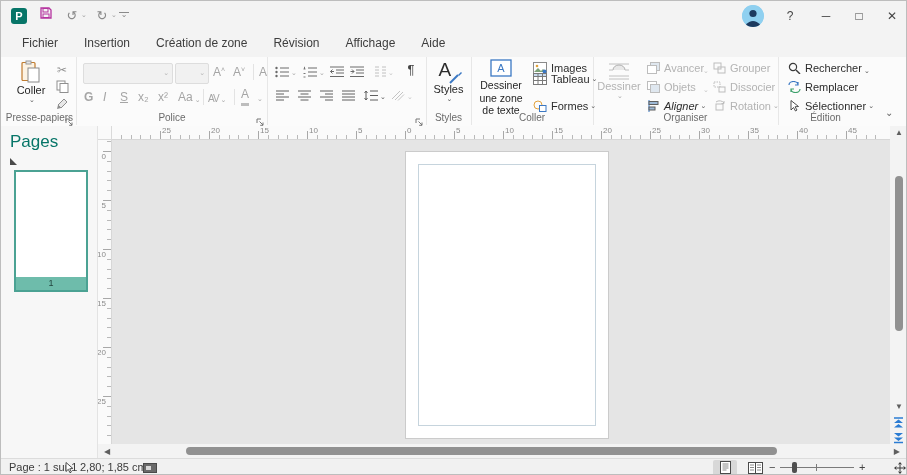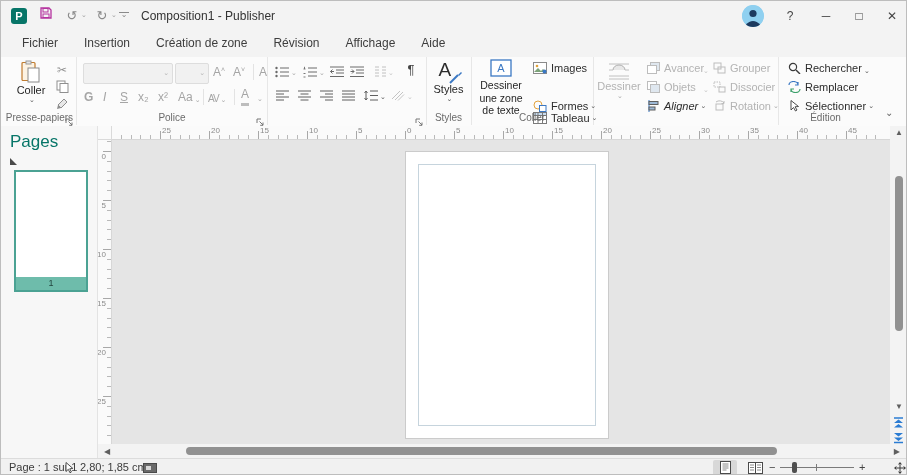--- a/index.html
+++ b/index.html
@@ -82,21 +82,20 @@
           <path d="M2 2 h8 l2 2 v8 h-10 z" fill="none" stroke="#b5339f" stroke-width="1.3"></path>
           <rect x="4" y="2.5" width="5" height="3.5" fill="none" stroke="#b5339f"></rect>
           <rect x="4" y="8" width="6" height="3.5" fill="none" stroke="#b5339f"></rect>
         </svg>
     </div>
     <div class="qatbtn" style="left:60px;">↺</div>
     <span class="qat-dd" style="left:80px;">⌄</span>
     <div class="qatbtn" style="left:90px;">↻</div>
     <span class="qat-dd" style="left:110px;">⌄</span>
     <div class="qatbtn" style="left:118px;border-top:1px solid #8a8a8a;height:8px;line-height:4px;top:11px;width:10px;font-size:8px;">⌄</div>
-    <div class="title-text">Composition1 - Publisher</div>
     <div class="avatar">
       <svg width="22" height="22" viewBox="0 0 22 22">
           <circle cx="11" cy="11" r="11" fill="#8fd0f0"></circle>
           <circle cx="11" cy="8.5" r="3.6" fill="#1d3a5f"></circle>
           <path d="M3.5 20 q7.5 -8 15 0 v3 h-15 z" fill="#1d3a5f"></path>
         </svg>
     </div>
     <div class="winbtn" style="left:772px;">?</div>
     <div class="winbtn" style="left:808px;">─</div>
     <div class="winbtn" style="left:841px;">□</div>
@@ -291,21 +290,21 @@
       </div>
       <div class="rowbtn" style="left:62px;top:5px;">
         <svg width="14" height="12" viewBox="0 0 14 12">
             <rect x="0.5" y="0.5" width="13" height="11" fill="#fff" stroke="#8a8a8a"></rect>
             <circle cx="4" cy="4" r="1.3" fill="#e0a23a"></circle>
             <path d="M1 10 L5 6 L8 9 L10 7 L13 10 z" fill="#7da37a"></path>
             <circle cx="11.5" cy="9.5" r="2" fill="#3b78c3"></circle>
           </svg>
         <span>Images</span>
       </div>
-      <div class="rowbtn" style="left:62px;top:16px;margin-top:39px;">
+      <div class="rowbtn" style="left:62px;top:16px;">
         <svg width="14" height="12" viewBox="0 0 14 12">
             <rect x="0.5" y="0.5" width="13" height="11" fill="#fff" stroke="#7a7a7a"></rect>
             <rect x="0.5" y="0.5" width="13" height="3" fill="#c8dcf0" stroke="#7a7a7a"></rect>
             <path d="M5 0.5 v11 M9.5 0.5 v11 M0.5 7.5 h13" stroke="#7a7a7a"></path>
           </svg>
         <span>Tableau</span>
         <span class="dd7d">⌄</span>
       </div>
       <div class="rowbtn" style="left:62px;top:43px;">
         <svg width="14" height="12" viewBox="0 0 14 12">
@@ -368,20 +367,21 @@
         <span>Dissocier</span>
       </div>
       <div class="rowbtn dis" style="left:120px;top:43px;">
         <svg width="13" height="12" viewBox="0 0 13 12">
             <rect x="3" y="4" width="7" height="6" fill="none" stroke="#bdbdbd"></rect>
             <path d="M3 2 a5 4 0 0 1 8 1 M11 1 v2.5 h-2.5" fill="none" stroke="#bdbdbd"></path>
           </svg>
         <span>Rotation</span>
         <span class="dd7">⌄</span>
       </div>
+      <div class="rgroup-label">Organiser</div>
     </div>
 
     <div class="rgroup" style="left:777px;width:95px;border-right:none;">
       <div class="rowbtn" style="left:10px;top:5px;">
         <svg width="13" height="12" viewBox="0 0 13 12">
             <circle cx="5" cy="5" r="3.6" fill="none" stroke="#3a3a3a" stroke-width="1.2"></circle>
             <path d="M8 8 l4 4" stroke="#3a3a3a" stroke-width="1.4"></path>
           </svg>
         <span>Rechercher</span>
       </div>

